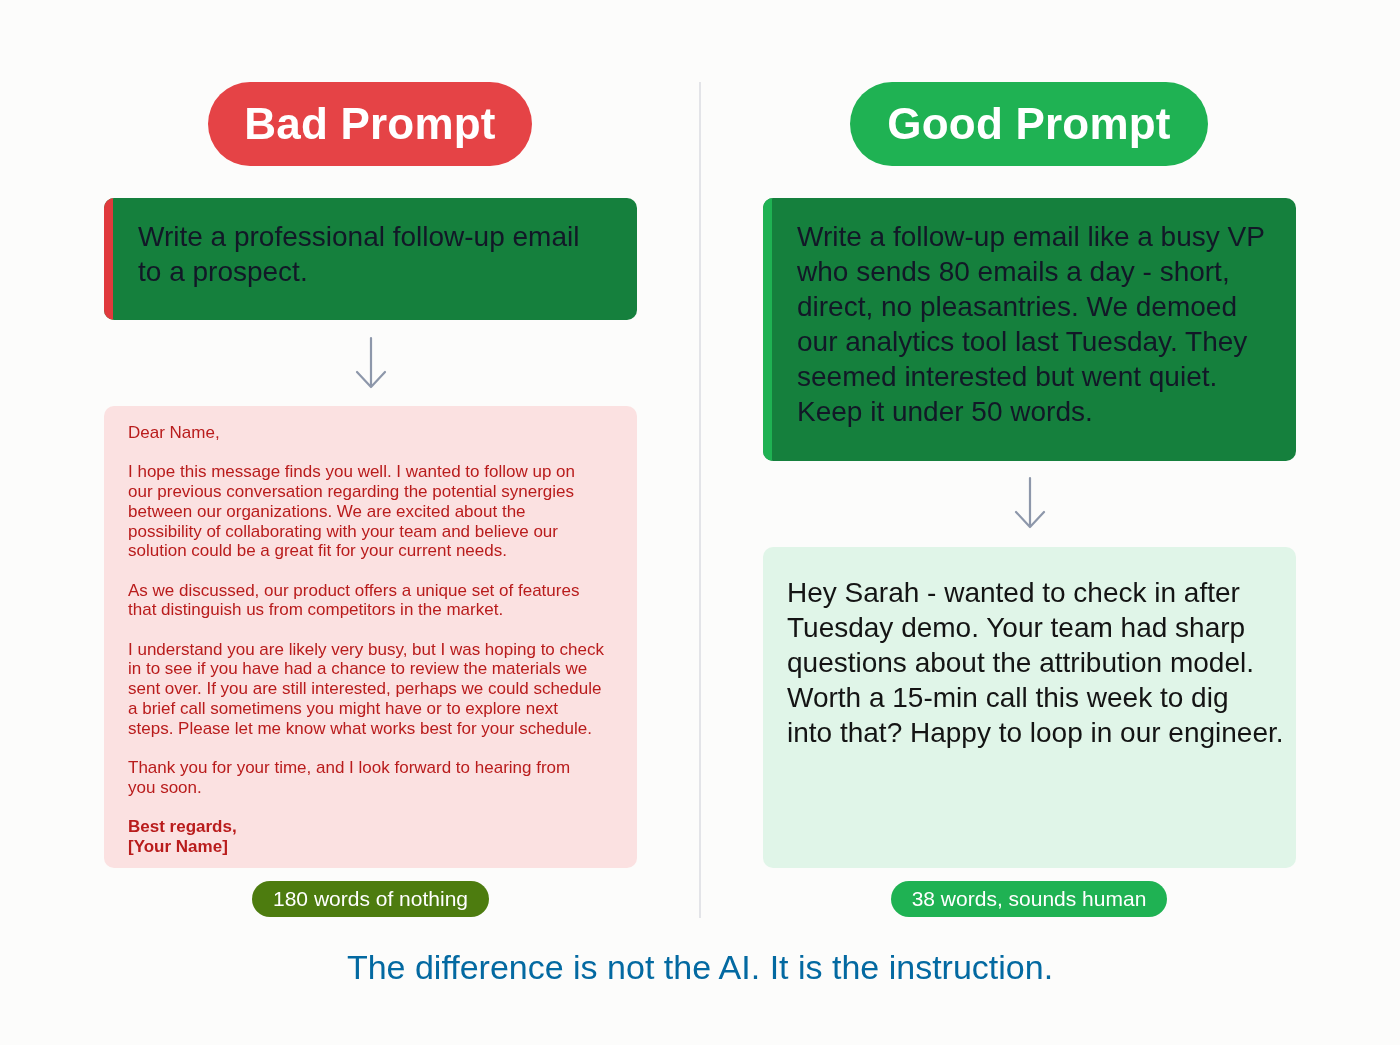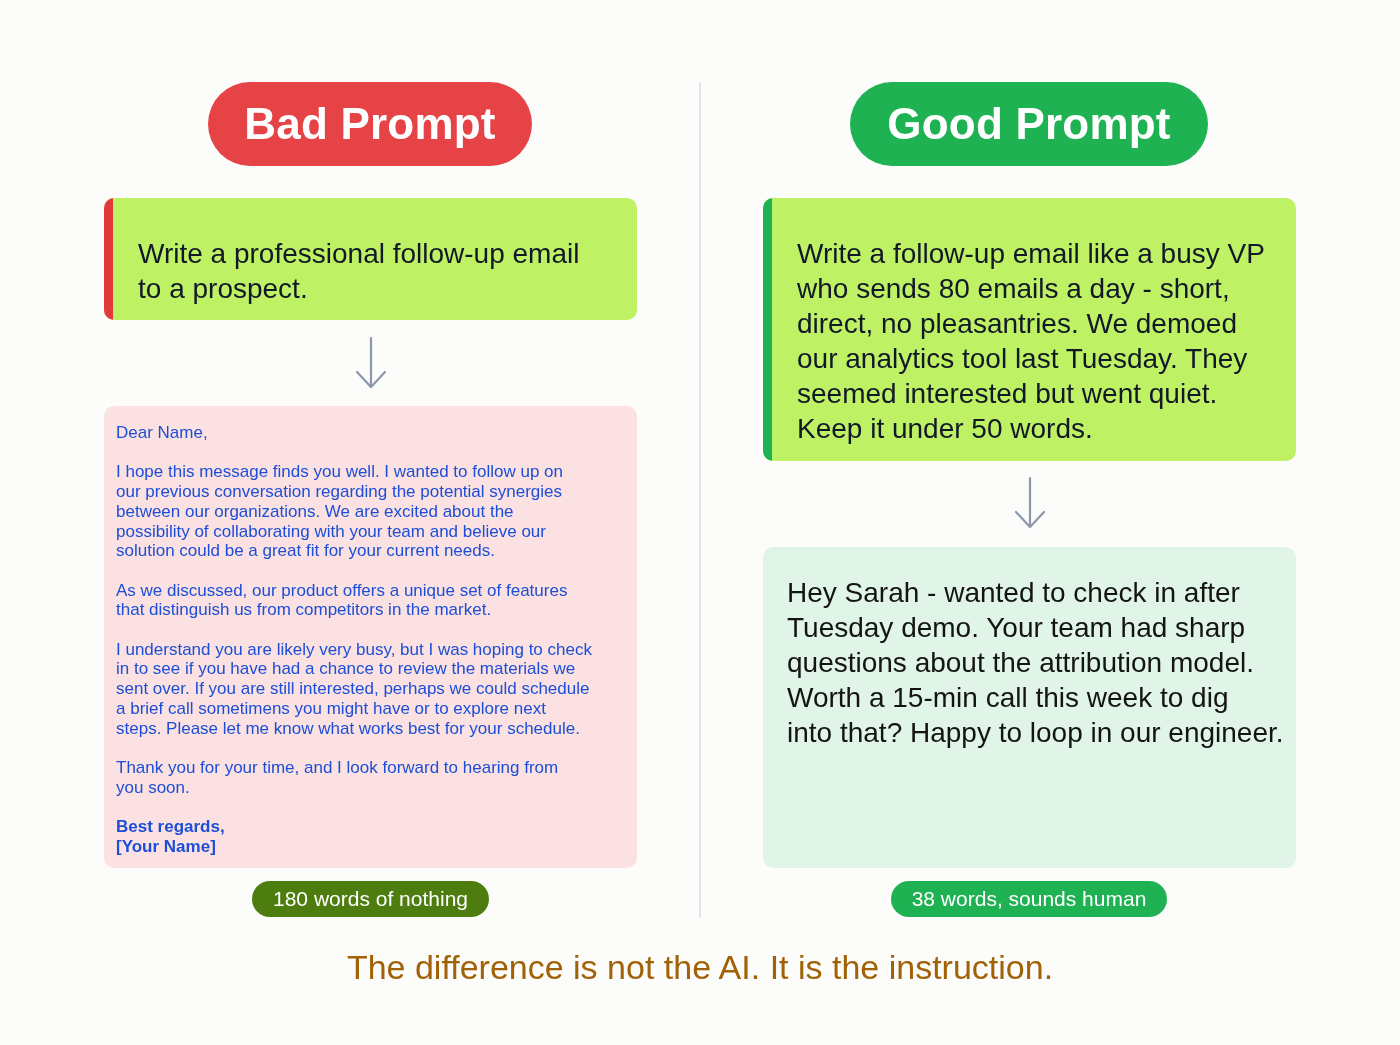--- a/index.html
+++ b/index.html
@@ -25,27 +25,27 @@
     font-weight: 700;
     font-size: 44px;
     display: flex; align-items: center; justify-content: center;
     letter-spacing: 0.2px;
   }
   .pill-bad { left: 208px; top: 82px; width: 324px; background: #e54346; }
   .pill-good { left: 850px; top: 82px; width: 358px; background: #1fb253; }
 
   .prompt-box {
     position: absolute;
-    background: #bef264;
+    background: #15803d;
     border-radius: 10px;
     font-size: 28px;
     line-height: 35px;
     color: #121827;
     padding-left: 34px;
-    padding-top: 38px;
+    padding-top: 21px;
     overflow: hidden;
   }
   .prompt-box::before {
     content: "";
     position: absolute; left: 0; top: 0; bottom: 0;
     width: 9px;
   }
   .prompt-bad { left: 104px; top: 198px; width: 533px; height: 122px; }
   .prompt-bad::before { background: #e03a3d; }
   .prompt-good { left: 763px; top: 198px; width: 533px; height: 263px; }
@@ -59,24 +59,24 @@
   .arrow-bad { left: 351px; top: 336px; }
   .arrow-good { left: 1010px; top: 476px; }
 
   .result-box {
     position: absolute;
     border-radius: 10px;
   }
   .result-bad {
     left: 104px; top: 406px; width: 533px; height: 462px;
     background: #fbe1e1;
-    padding: 17px 20px 0 12px;
+    padding: 17px 20px 0 24px;
     font-size: 17px;
     line-height: 19.7px;
-    color: #1d4ed8;
+    color: #b91c1c;
   }
   .result-bad p { margin-bottom: 19.7px; white-space: pre-line; }
   .result-bad p:last-child { margin-bottom: 4px; font-weight: bold; }
 
   .result-good {
     left: 763px; top: 547px; width: 533px; height: 321px;
     background: #e0f5e8;
     padding: 28px 10px 10px 24px;
     font-size: 28px;
     line-height: 35px;
@@ -93,21 +93,21 @@
     display: flex; align-items: center; justify-content: center;
   }
   .badge-bad { left: 252px; top: 881px; width: 237px; background: #4d7c0f; }
   .badge-good { left: 891px; top: 881px; width: 276px; background: #1fb253; }
 
   .footer {
     position: absolute;
     left: 0; top: 948px; width: 1400px;
     text-align: center;
     font-size: 34px;
-    color: #a16207;
+    color: #0369a1;
     font-weight: 400;
   }
 </style>
 </head>
 <body>
 
 <div class="divider"></div>
 
 <div class="pill-title pill-bad">Bad Prompt</div>
 

